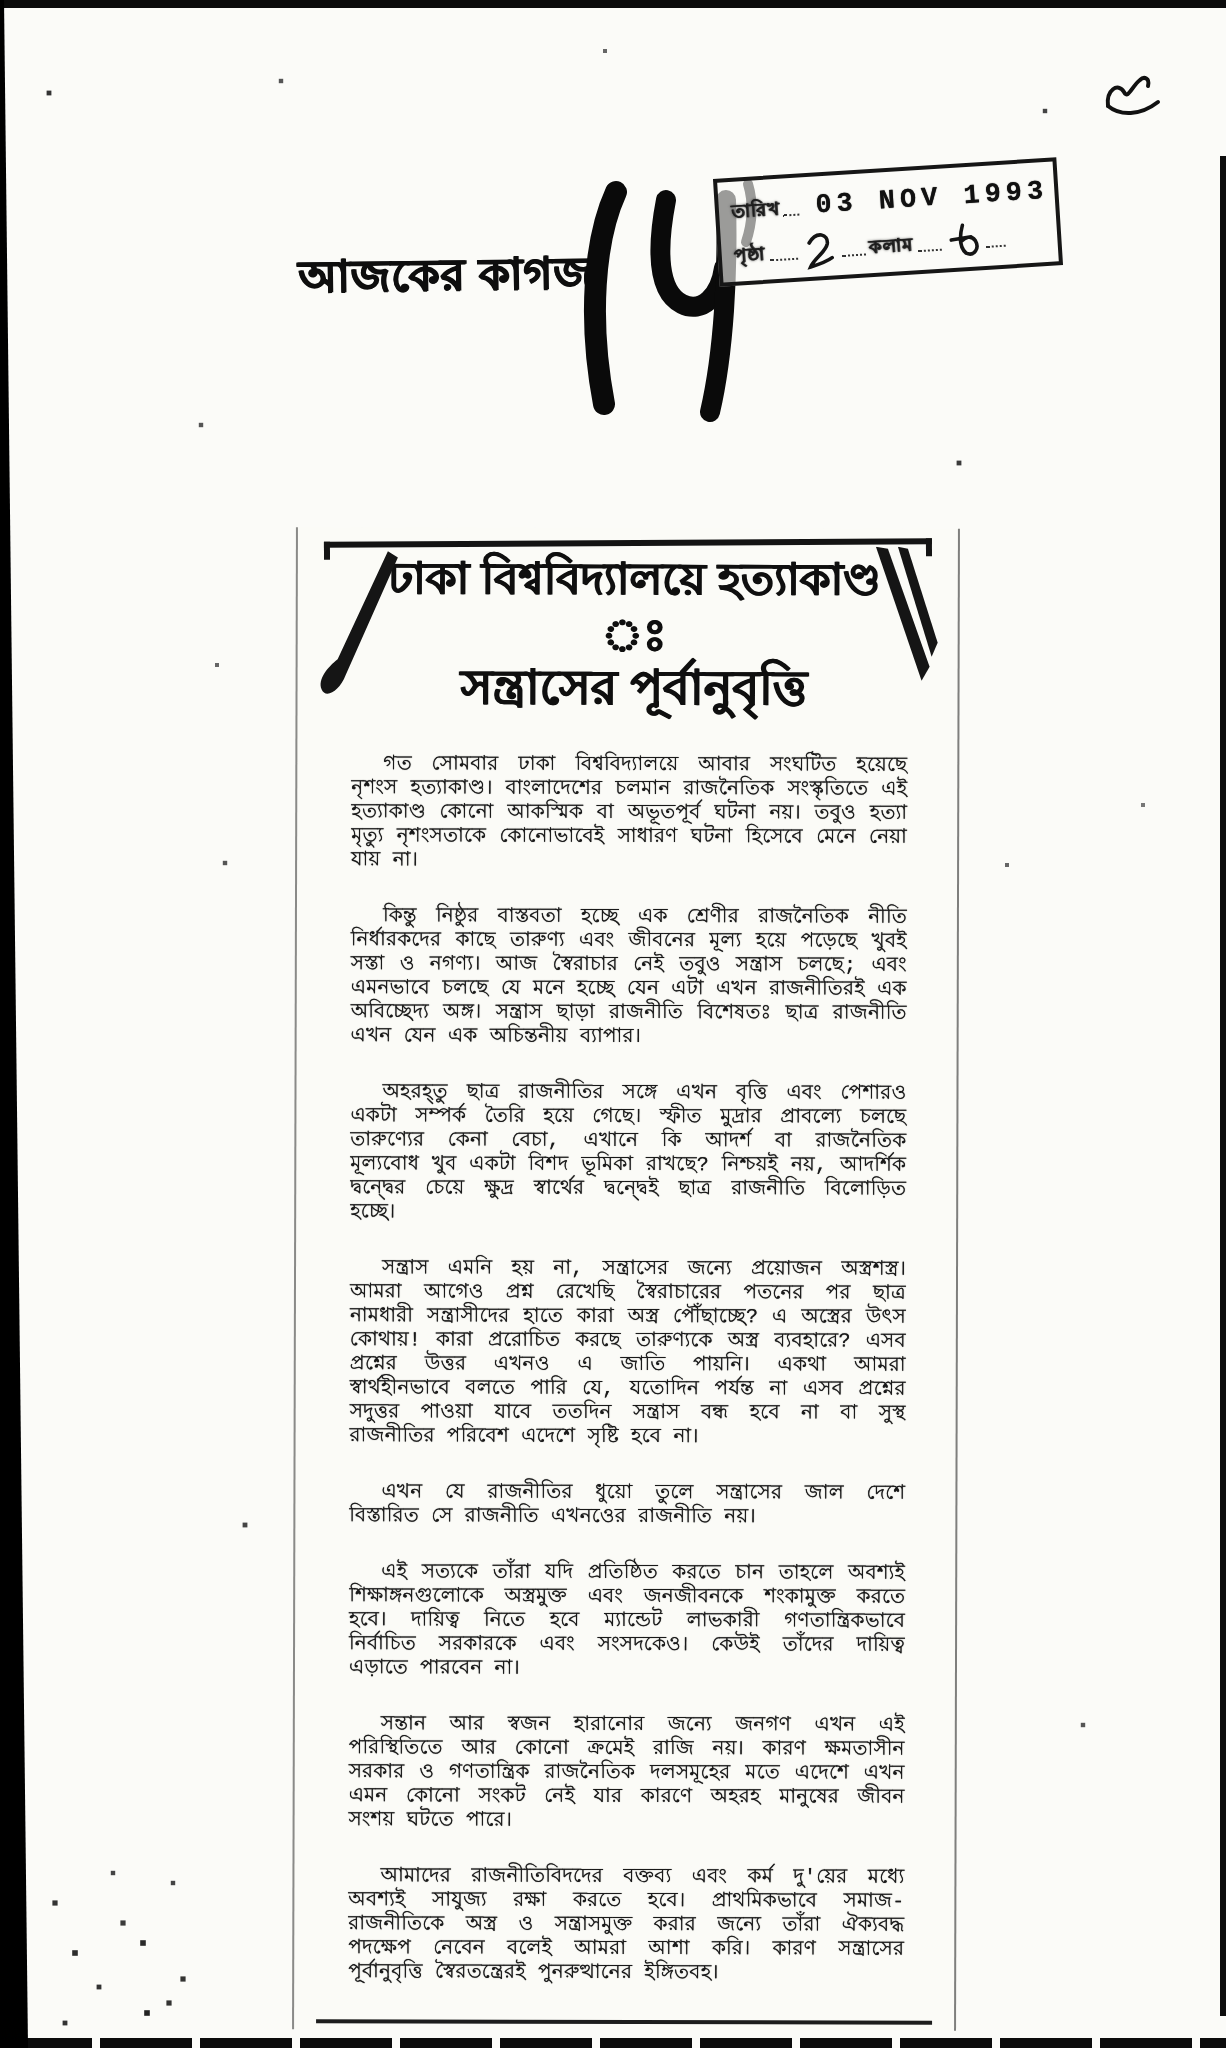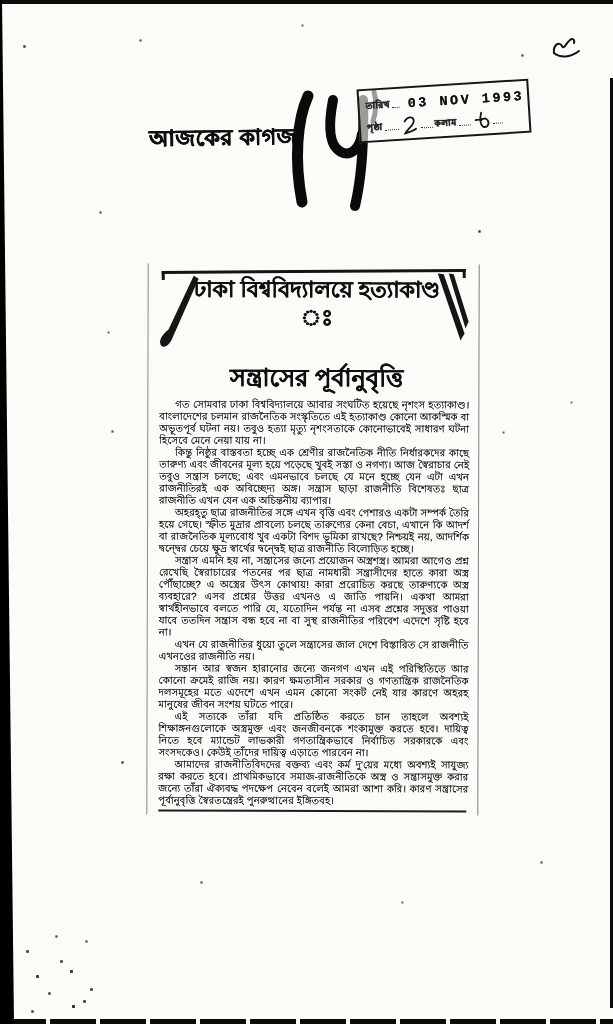--- a/index.html
+++ b/index.html
@@ -79,27 +79,28 @@
   .head-topline::after{right:0;}
   .orn{position:absolute;}
   .orn-left{left:-2px;top:6px;}
   .orn-right{right:0;top:5px;}
   .orn path{fill:#151515;}
   .headline{
     text-align:center;font-weight:800;color:#0f0f0f;
     text-shadow:.5px 0 0 #0f0f0f;
   }
   .headline .l1{font-size:22px;line-height:1.25;}
-  .headline .l2{font-size:24px;line-height:1.2;margin-top:33px;}
+  .headline .l2{font-size:24px;line-height:1.2;}
   .body-text{margin-top:4px;}
   .body-text p{
-    margin:0;font-size:10px;line-height:12px;text-align:justify;
+    margin:16px;font-size:10px;line-height:12px;text-align:justify;
     color:#191919;font-weight:500;letter-spacing:.1px;
     text-shadow:0 0 .4px rgba(10,10,10,.85);
     text-indent:16px;
+    font-family:Liberation Mono, monospace;
   }
   .clip-bottomline{height:2.5px;background:#1d1d1d;margin:3px 2px 1px 0;}
 </style>
 </head>
 <body>
 
 <div class="scan">
 
   <div class="edge-top"></div>
   <div class="edge-bottom"></div>
@@ -159,21 +160,21 @@
         <div class="l2">সন্ত্রাসের পূর্বানুবৃত্তি</div>
       </div>
     </div>
 
     <div class="body-text">
       <p>গত সোমবার ঢাকা বিশ্ববিদ্যালয়ে আবার সংঘটিত হয়েছে নৃশংস হত্যাকাণ্ড। বাংলাদেশের চলমান রাজনৈতিক সংস্কৃতিতে এই হত্যাকাণ্ড কোনো আকস্মিক বা অভূতপূর্ব ঘটনা নয়। তবুও হত্যা মৃত্যু নৃশংসতাকে কোনোভাবেই সাধারণ ঘটনা হিসেবে মেনে নেয়া যায় না।</p>
       <p>কিন্তু নিষ্ঠুর বাস্তবতা হচ্ছে এক শ্রেণীর রাজনৈতিক নীতি নির্ধারকদের কাছে তারুণ্য এবং জীবনের মূল্য হয়ে পড়েছে খুবই সস্তা ও নগণ্য। আজ স্বৈরাচার নেই তবুও সন্ত্রাস চলছে; এবং এমনভাবে চলছে যে মনে হচ্ছে যেন এটা এখন রাজনীতিরই এক অবিচ্ছেদ্য অঙ্গ। সন্ত্রাস ছাড়া রাজনীতি বিশেষতঃ ছাত্র রাজনীতি এখন যেন এক অচিন্তনীয় ব্যাপার।</p>
       <p>অহরহ্তু ছাত্র রাজনীতির সঙ্গে এখন বৃত্তি এবং পেশারও একটা সম্পর্ক তৈরি হয়ে গেছে। স্ফীত মুদ্রার প্রাবল্যে চলছে তারুণ্যের কেনা বেচা, এখানে কি আদর্শ বা রাজনৈতিক মূল্যবোধ খুব একটা বিশদ ভূমিকা রাখছে? নিশ্চয়ই নয়, আদর্শিক দ্বন্দ্বের চেয়ে ক্ষুদ্র স্বার্থের দ্বন্দ্বেই ছাত্র রাজনীতি বিলোড়িত হচ্ছে।</p>
       <p>সন্ত্রাস এমনি হয় না, সন্ত্রাসের জন্যে প্রয়োজন অস্ত্রশস্ত্র। আমরা আগেও প্রশ্ন রেখেছি স্বৈরাচারের পতনের পর ছাত্র নামধারী সন্ত্রাসীদের হাতে কারা অস্ত্র পৌঁছাচ্ছে? এ অস্ত্রের উৎস কোথায়! কারা প্ররোচিত করছে তারুণ্যকে অস্ত্র ব্যবহারে? এসব প্রশ্নের উত্তর এখনও এ জাতি পায়নি। একথা আমরা স্বার্থহীনভাবে বলতে পারি যে, যতোদিন পর্যন্ত না এসব প্রশ্নের সদুত্তর পাওয়া যাবে ততদিন সন্ত্রাস বন্ধ হবে না বা সুস্থ রাজনীতির পরিবেশ এদেশে সৃষ্টি হবে না।</p>
       <p>এখন যে রাজনীতির ধুয়ো তুলে সন্ত্রাসের জাল দেশে বিস্তারিত সে রাজনীতি এখনওের রাজনীতি নয়।</p>
+      <p>এই সত্যকে তাঁরা যদি প্রতিষ্ঠিত করতে চান তাহলে অবশ্যই শিক্ষাঙ্গনগুলোকে অস্ত্রমুক্ত এবং জনজীবনকে শংকামুক্ত করতে হবে। দায়িত্ব নিতে হবে ম্যান্ডেট লাভকারী গণতান্ত্রিকভাবে নির্বাচিত সরকারকে এবং সংসদকেও। কেউই তাঁদের দায়িত্ব এড়াতে পারবেন না।</p>
       <p>সন্তান আর স্বজন হারানোর জন্যে জনগণ এখন এই পরিস্থিতিতে আর কোনো ক্রমেই রাজি নয়। কারণ ক্ষমতাসীন সরকার ও গণতান্ত্রিক রাজনৈতিক দলসমূহের মতে এদেশে এখন এমন কোনো সংকট নেই যার কারণে অহরহ মানুষের জীবন সংশয় ঘটতে পারে।</p>
-      <p>এই সত্যকে তাঁরা যদি প্রতিষ্ঠিত করতে চান তাহলে অবশ্যই শিক্ষাঙ্গনগুলোকে অস্ত্রমুক্ত এবং জনজীবনকে শংকামুক্ত করতে হবে। দায়িত্ব নিতে হবে ম্যান্ডেট লাভকারী গণতান্ত্রিকভাবে নির্বাচিত সরকারকে এবং সংসদকেও। কেউই তাঁদের দায়িত্ব এড়াতে পারবেন না।</p>
       <p>আমাদের রাজনীতিবিদদের বক্তব্য এবং কর্ম দু'য়ের মধ্যে অবশ্যই সাযুজ্য রক্ষা করতে হবে। প্রাথমিকভাবে সমাজ-রাজনীতিকে অস্ত্র ও সন্ত্রাসমুক্ত করার জন্যে তাঁরা ঐক্যবদ্ধ পদক্ষেপ নেবেন বলেই আমরা আশা করি। কারণ সন্ত্রাসের পূর্বানুবৃত্তি স্বৈরতন্ত্রেরই পুনরুত্থানের ইঙ্গিতবহ।</p>
     </div>
 
     <div class="clip-bottomline"></div>
   </div>
 
 </div>
 
 </body></html>

